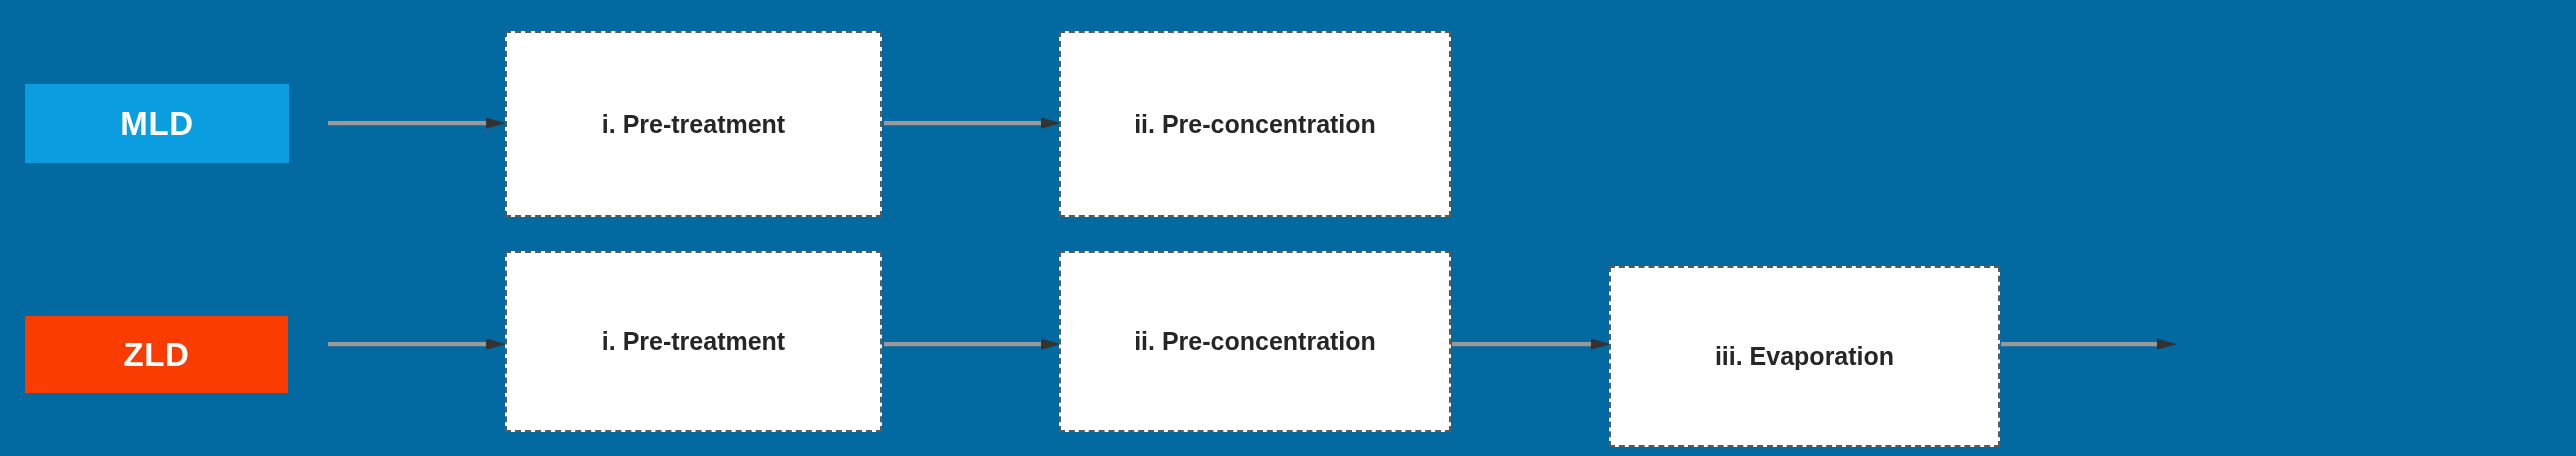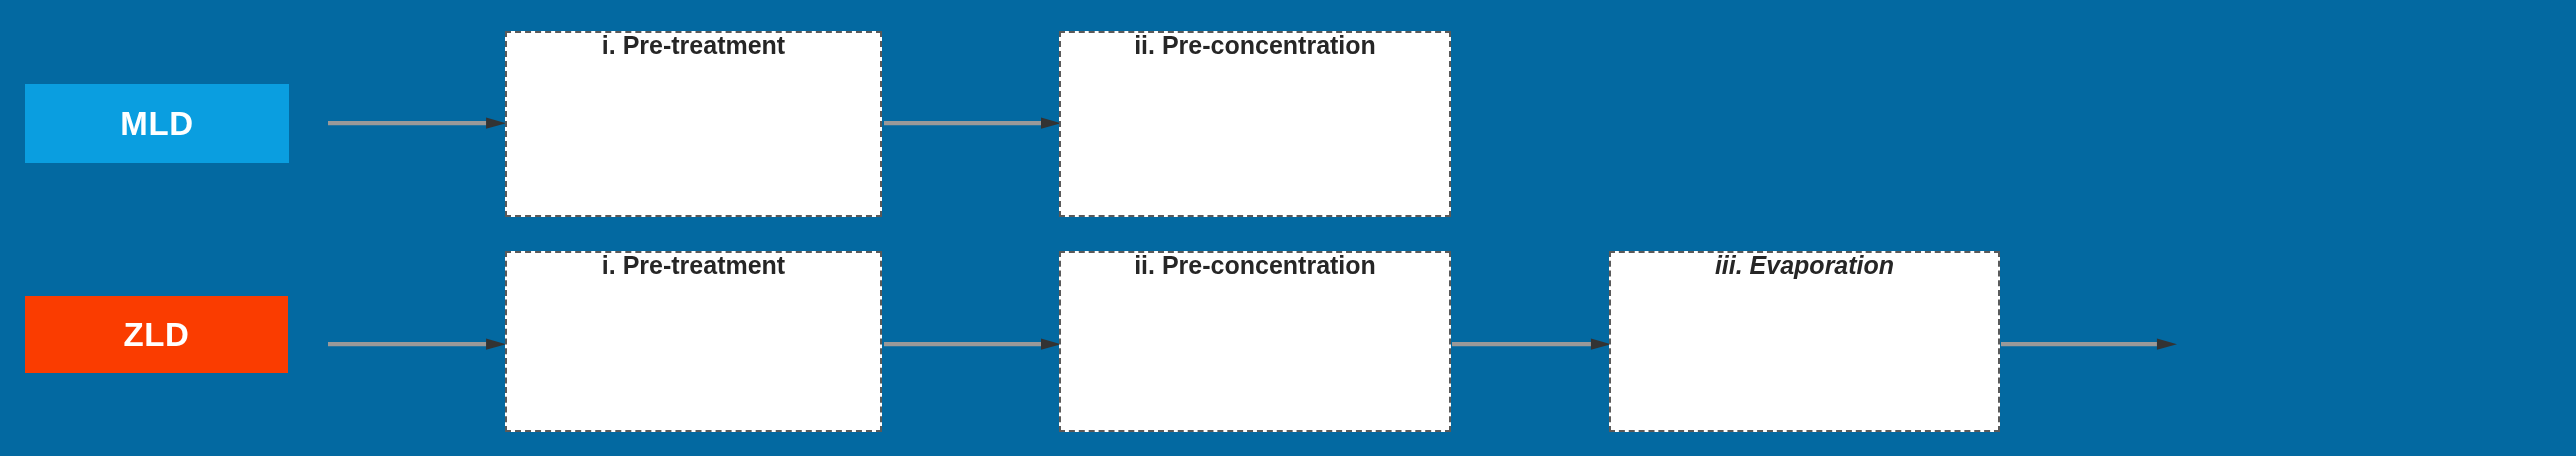--- a/index.html
+++ b/index.html
@@ -35,52 +35,53 @@
   }
   .badge-mld {
     left: 25px;
     top: 84px;
     width: 264px;
     height: 79px;
     background: #0a9ee0;
   }
   .badge-zld {
     left: 25px;
-    top: 296px;
+    top: 316px;
     width: 263px;
     height: 77px;
     background: #fa3c00;
   }
 
   
   .pbox {
     position: absolute;
     box-sizing: border-box;
     border: 2.9px dashed #5a5a5a;
     background: #ffffff;
     display: flex;
+    align-items: center;
     justify-content: center;
   }
   .pbox-label {
     font-size: 25px;
     font-weight: bold;
     color: #262626;
     white-space: nowrap;
     line-height: 1;
     text-align: center;
   }
 
   
   .mld-b1 { left: 505px;  top: 31px;  width: 377px; height: 186px; }
   .mld-b2 { left: 1059px; top: 31px;  width: 392px; height: 186px; }
 
   
   .zld-b1 { left: 505px;  top: 251px; width: 377px; height: 181px; }
   .zld-b2 { left: 1059px; top: 251px; width: 392px; height: 181px; }
-  .zld-b3 { left: 1609px; top: 251px; width: 391px; height: 181px; font-style: italic; }
+  .zld-b3 { left: 1609px; top: 266px; width: 391px; height: 181px; }
   .zld-b4 { left: 2174px; top: 251px; width: 376px; height: 181px; }
 
   
   .arrow {
     position: absolute;
     height: 14.3px;
     display: block;
   }
   .arrow svg { display: block; width: 100%; height: 100%; }
 

